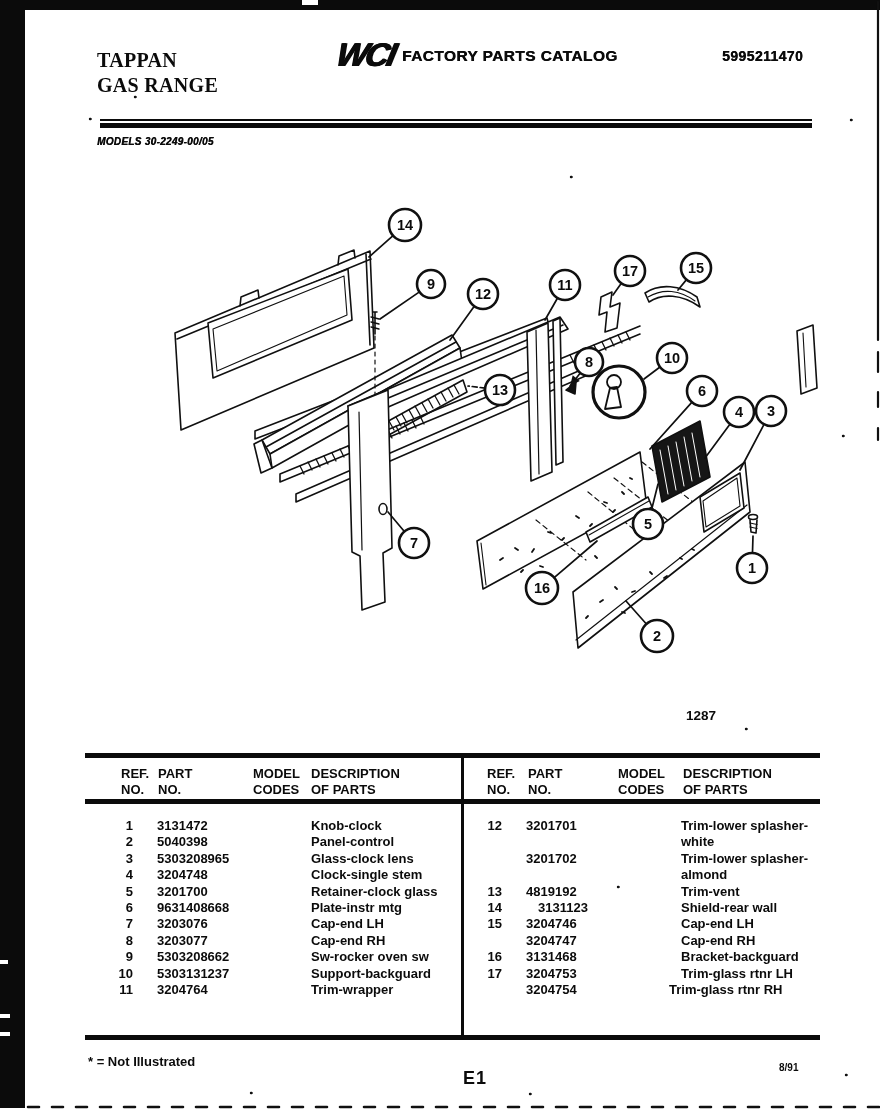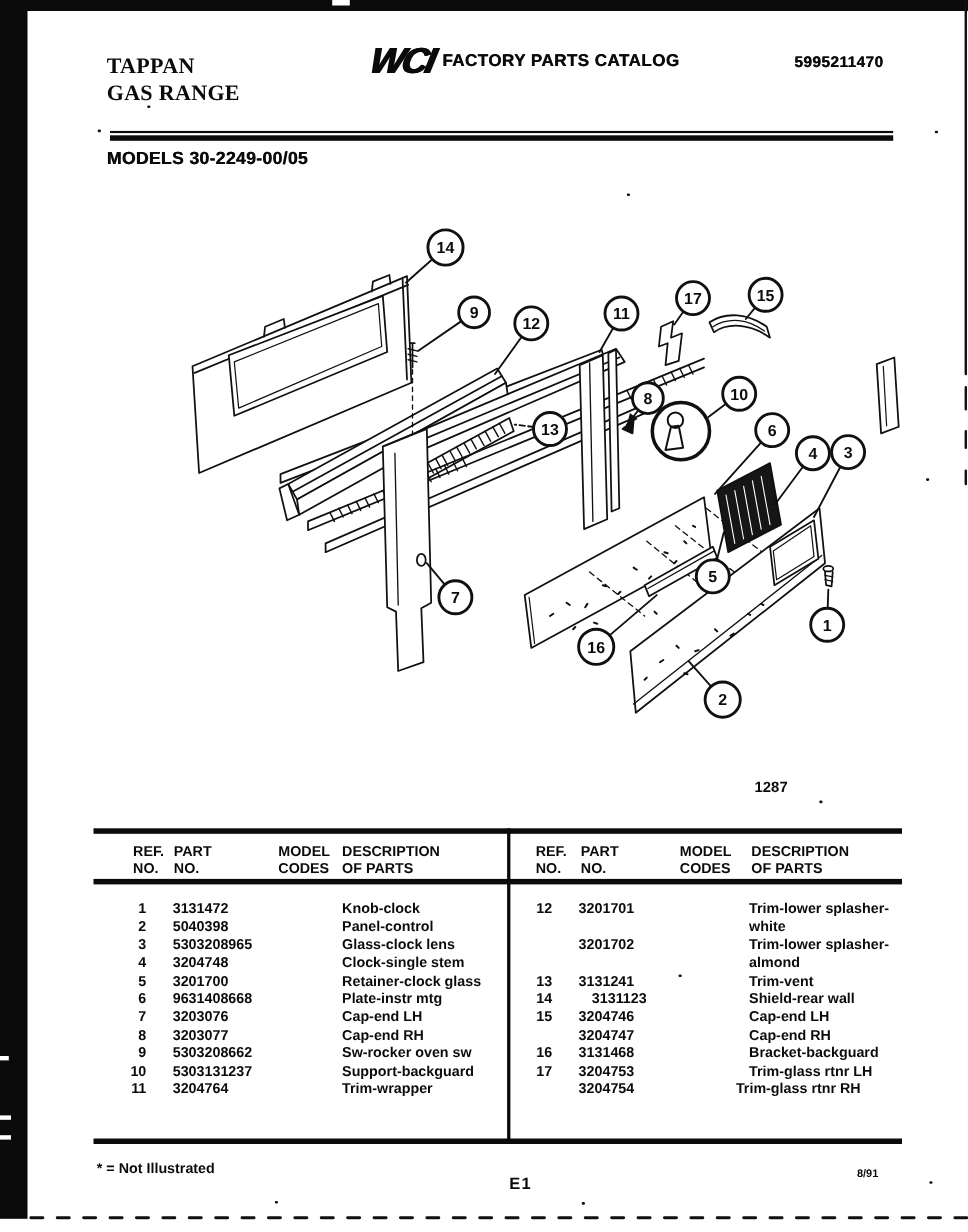--- a/index.html
+++ b/index.html
@@ -5,27 +5,27 @@
   html,body{margin:0;padding:0;background:#fff;}
   .page{position:relative;width:880px;height:1120px;background:#fff;overflow:hidden;
         font-family:"Liberation Sans",sans-serif;color:#0b0b0b;}
   .abs{position:absolute;white-space:nowrap;}
   .b{font-weight:700;}
   .brand{font-size:20px;letter-spacing:.3px;line-height:1.25;font-family:Liberation Serif, serif;}
   .logo{font-size:33px;font-style:italic;letter-spacing:-2.5px;
         transform:skewX(-12deg);text-shadow:1px 0 0 #0b0b0b,-0.5px 0 0 #0b0b0b;}
   .cat-title{font-size:15.5px;letter-spacing:.4px;text-shadow:.4px 0 0 #0b0b0b;}
   .pubnum{font-size:14px;letter-spacing:.4px;text-shadow:.4px 0 0 #0b0b0b;}
-  .models{font-size:16px;letter-spacing:.3px;text-shadow:.4px 0 0 #0b0b0b;}
+  .models{font-size:10px;letter-spacing:.3px;text-shadow:.4px 0 0 #0b0b0b;font-style:italic;}
   .rule{position:absolute;background:#0b0b0b;}
   .fig-num{font-size:13.5px;}
   .thead span,.trow span{position:absolute;top:0;}
   .thead,.trow{position:absolute;height:16px;font-size:13px;font-weight:700;white-space:nowrap;}
   .note{font-size:13px;}
-  .e1{font-size:15px;letter-spacing:1px;}
+  .e1{font-size:18px;letter-spacing:1px;}
   .date{font-size:10px;}
   svg{position:absolute;left:0;top:0;pointer-events:none;}
   .callout-num{font:700 14.5px "Liberation Sans",sans-serif;fill:#0b0b0b;}
 </style>
 </head>
 <body>
 
 <div class="page">
 
   <div class="rule" style="left:0;top:0;width:880px;height:10px;"></div>
@@ -355,21 +355,21 @@
         <span style="left: 64px;">3201702</span>
         <span style="left: 219px;">Trim-lower splasher-</span>
       </div>
       <div class="trow" style="top: 49.2px; left: 0px;">
         <span style="left: 0px; width: 40px; text-align: right;"></span>
         <span style="left: 64px;"></span>
         <span style="left: 219px;">almond</span>
       </div>
       <div class="trow" style="top: 65.6px; left: 0px;">
         <span style="left: 0px; width: 40px; text-align: right;">13</span>
-        <span style="left: 64px;">3131241</span>
+        <span style="left: 64px;">4819192</span>
         <span style="left: 219px;">Trim-vent</span>
       </div>
       <div class="trow" style="top: 82px; left: 0px;">
         <span style="left: 0px; width: 40px; text-align: right;">14</span>
         <span style="left: 76px;">3131123</span>
         <span style="left: 219px;">Shield-rear wall</span>
       </div>
       <div class="trow" style="top: 98.4px; left: 0px;">
         <span style="left: 0px; width: 40px; text-align: right;">15</span>
         <span style="left: 64px;">3204746</span>

